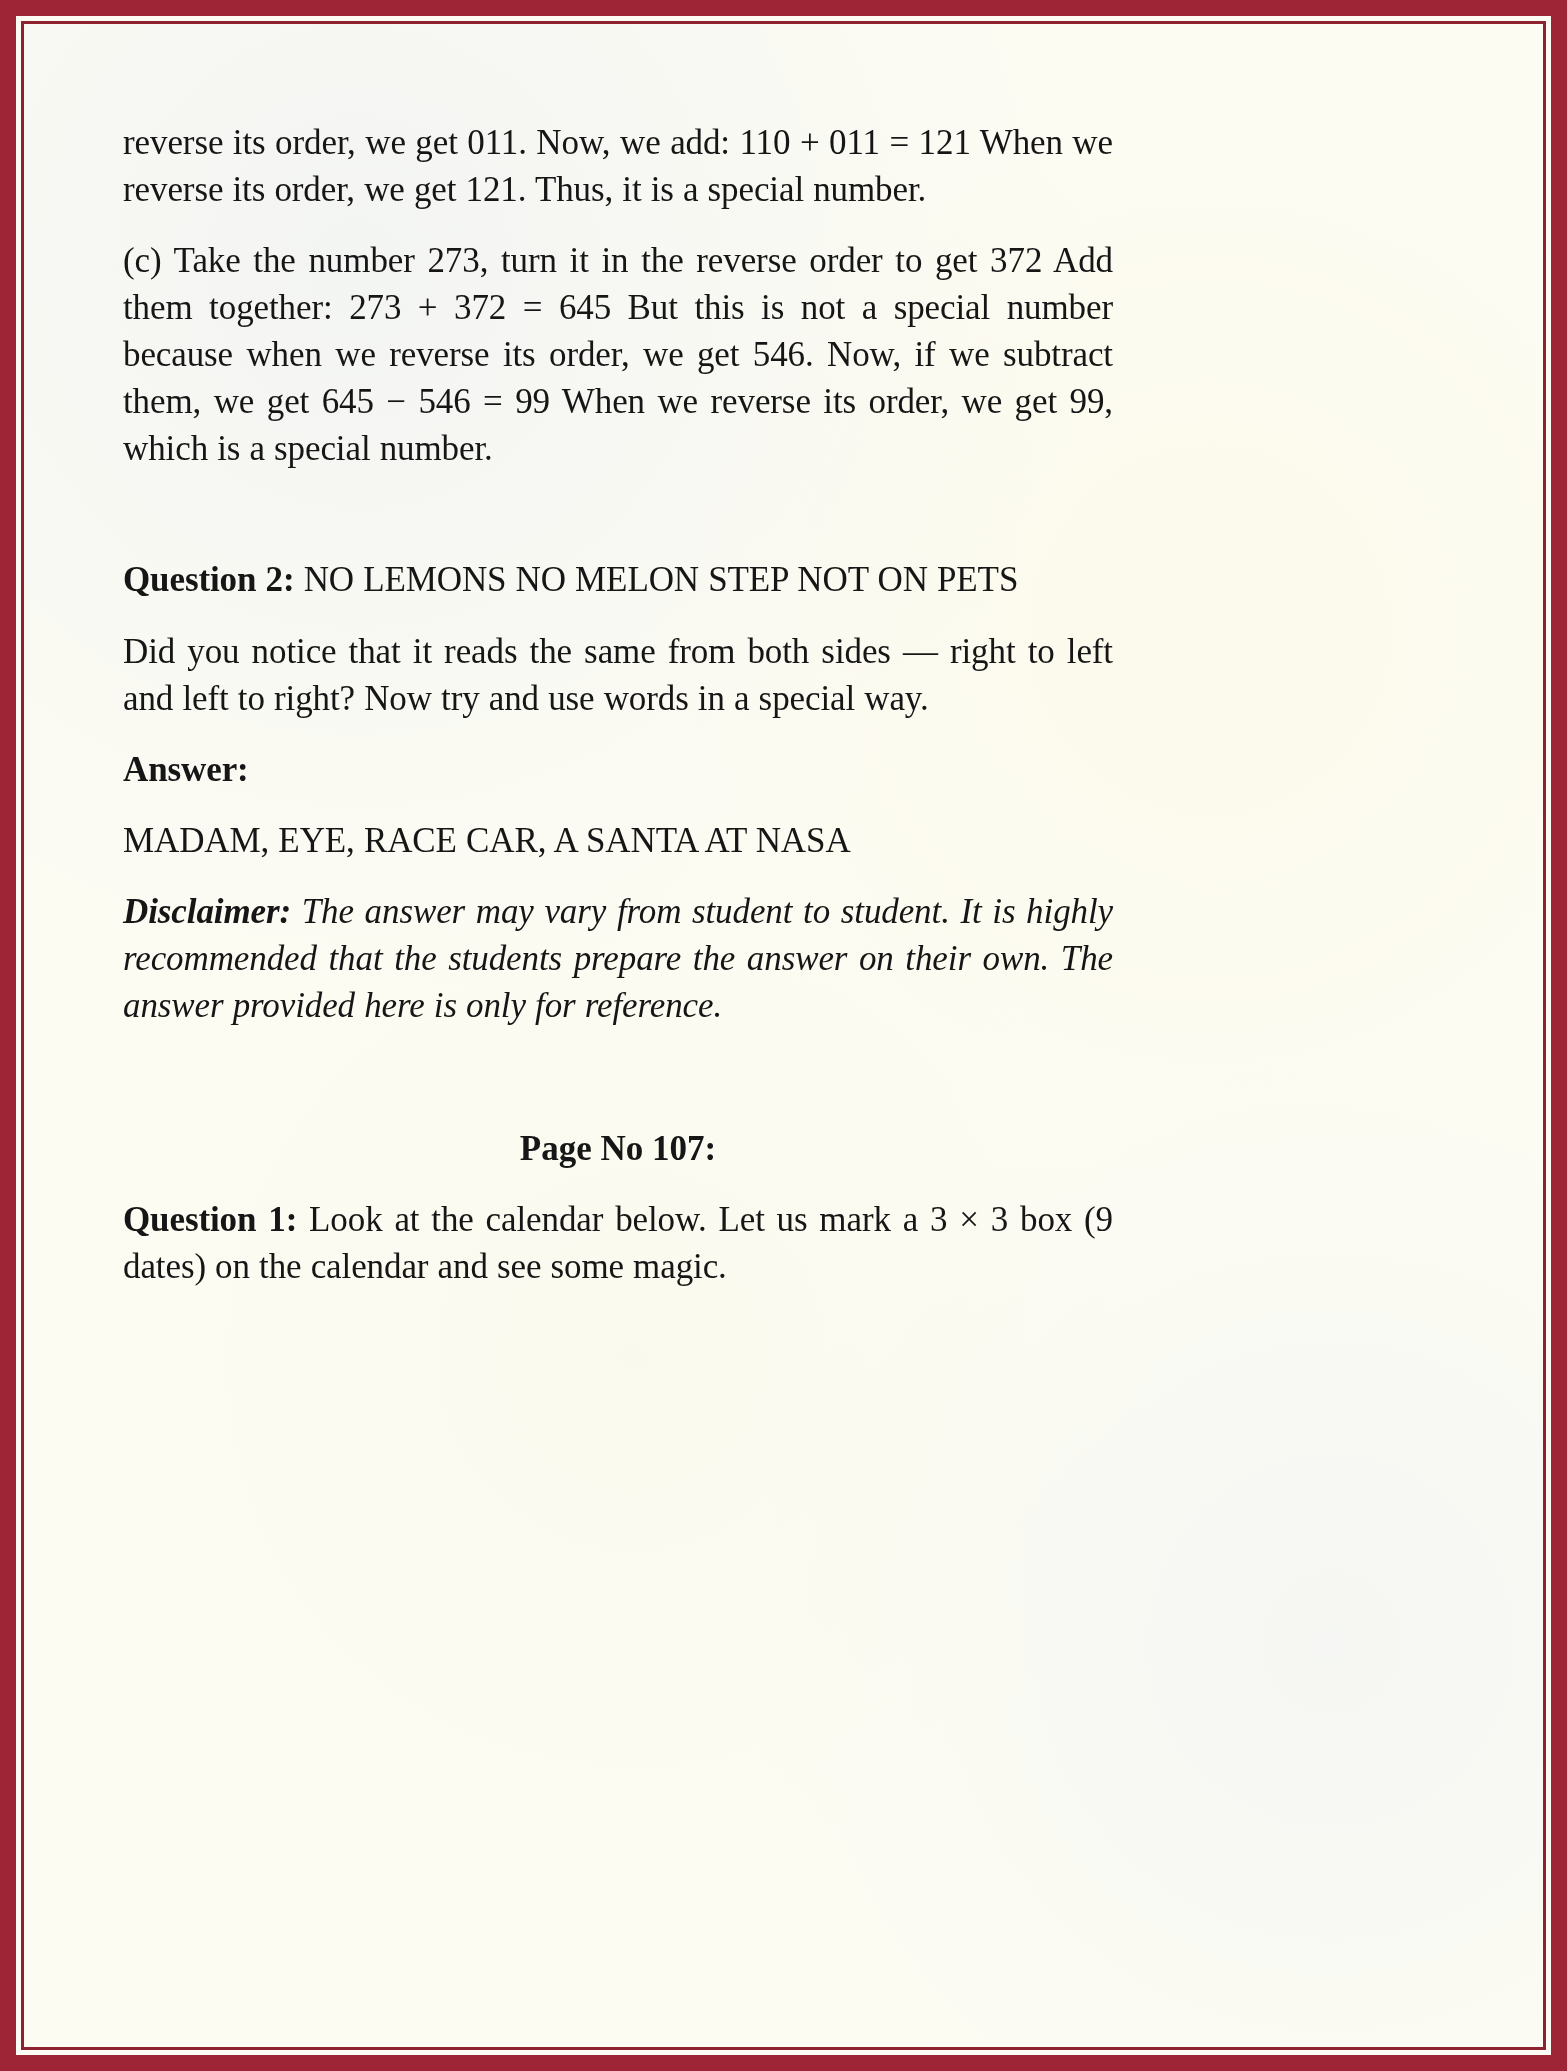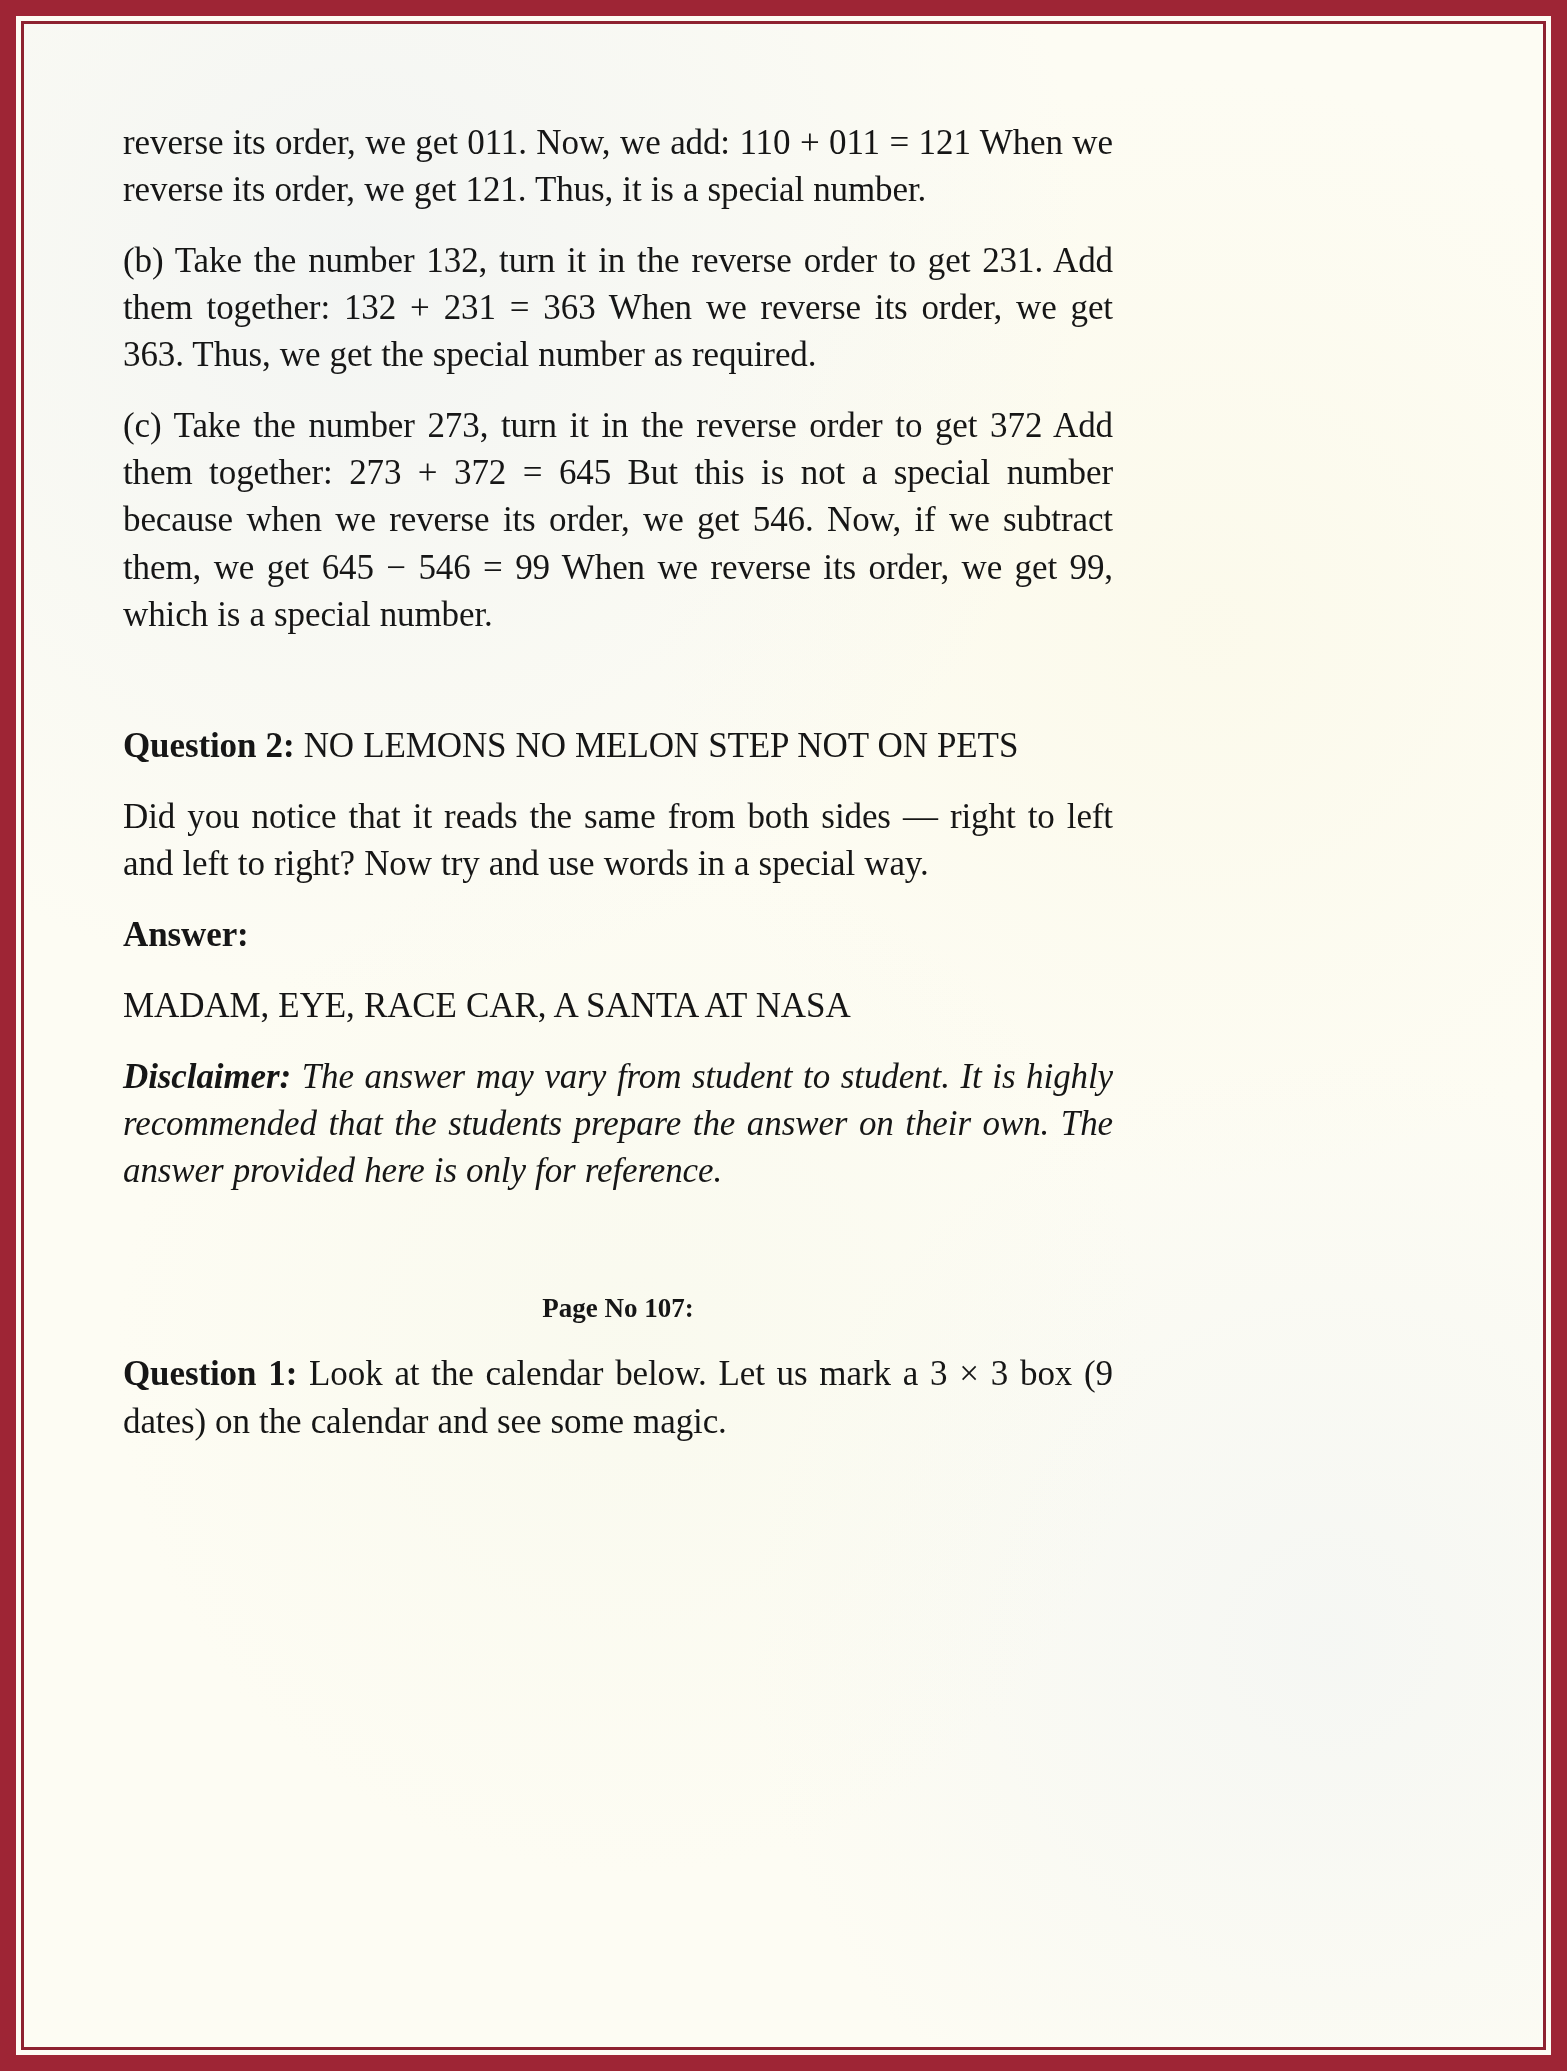--- a/index.html
+++ b/index.html
@@ -86,42 +86,41 @@
 
   .disclaimer {
     font-style: italic;
   }
   .disclaimer .lead {
     font-weight: bold;
   }
 
   p.page-no {
     margin: 0 0 24px 0;
-    font-size: 27px;
+    font-size: 35px;
     line-height: 1.345;
     text-align: center;
     font-weight: bold;
   }
 
   .caps {
     font-variant: normal;
   }
 </style>
 </head>
 <body>
 
 <div class="page-frame">
   <div class="page-frame-inner">
     <div class="page-rule">
       <div class="paper">
         <div class="content">
 
           <p class="body-text">reverse its order, we get 011. Now, we add: 110 + 011 = 121 When we reverse its order, we get 121. Thus, it is a special number.</p>
 
-          <p class="body-text">(b) Take the number 132, turn it in the reverse order to get 231. Add them together: 132 + 231 = 363 When we reverse its order, we get 363. Thus, we get the special number as required.</p>
 
           <p class="body-text">(c) Take the number 273, turn it in the reverse order to get 372 Add them together: 273 + 372 = 645 But this is not a special number because when we reverse its order, we get 546. Now, if we subtract them, we get 645 − 546 = 99 When we reverse its order, we get 99, which is a special number.</p>
 
           <div class="spacer-lg"></div>
 
           <p class="heading-text"><span class="lead">Question 2:</span><span class="caps"> NO LEMONS NO MELON STEP NOT ON PETS</span></p>
 
           <p class="body-text">Did you notice that it reads the same from both sides — right to left and left to right? Now try and use words in a special way.</p>
 
           <p class="body-text lead">Answer:</p>

